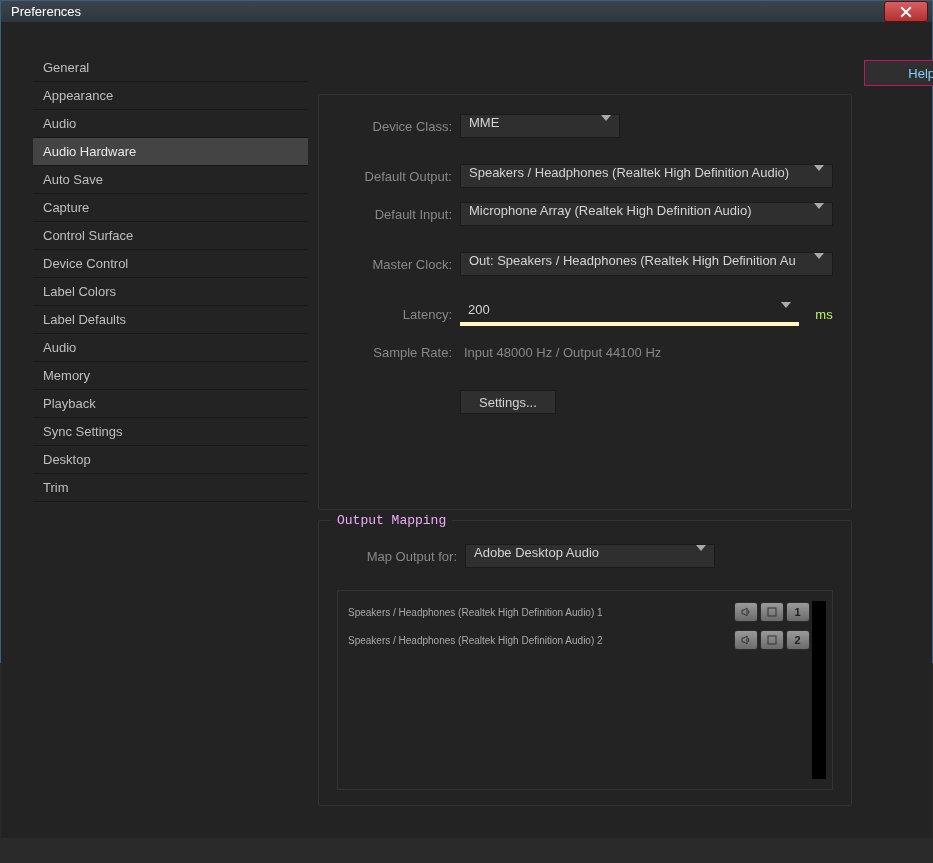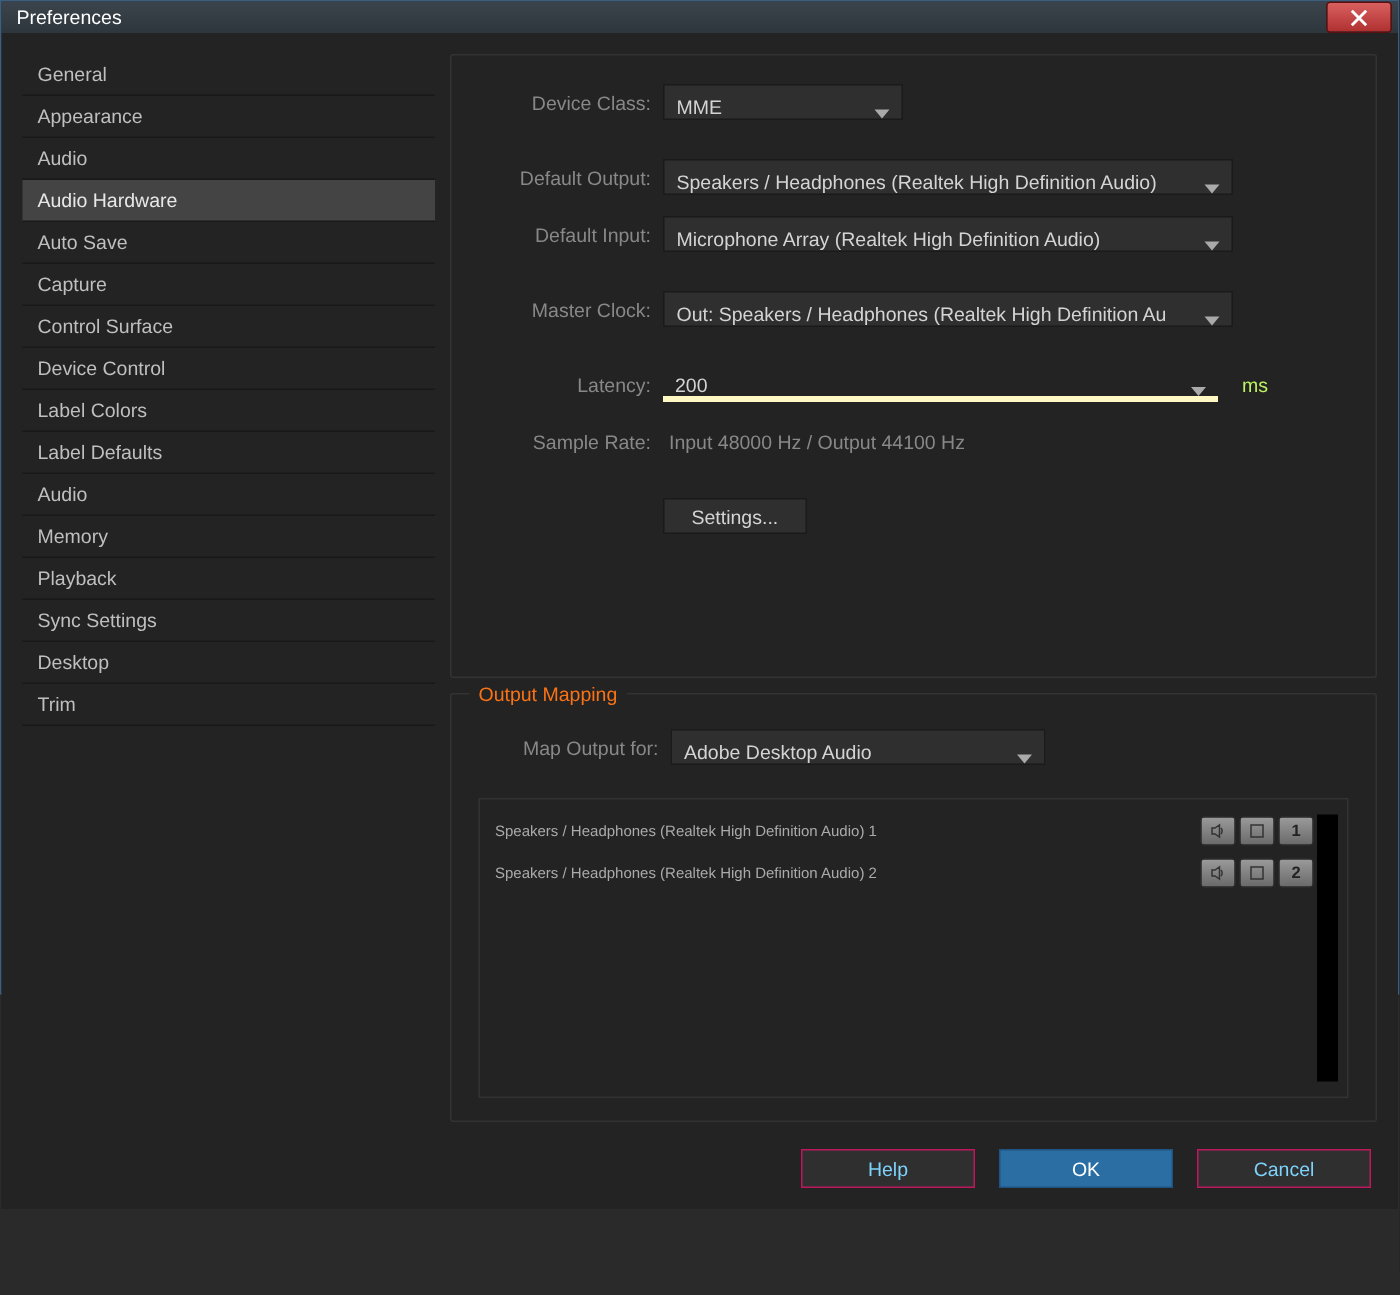--- a/index.html
+++ b/index.html
@@ -2,31 +2,31 @@
 <html><head>
   <meta charset="utf-8">
   <style>
     * { box-sizing: border-box; margin: 0; padding: 0; font-family: "Segoe UI", Arial, sans-serif; }
     body { background: #2a2a2a; width: 933px; height: 863px; overflow: hidden; }
     .window { width: 933px; height: 663px; display: flex; flex-direction: column; border:1px solid #3a5f7f;}
     .titlebar { height: 30px; background: linear-gradient(#3b444c,#2e363d); display:flex; align-items:center; justify-content:space-between; padding:0 4px 0 10px; color:#fff; font-size:13px;}
     .title-left { display:flex; align-items:center; gap:6px;}
     .close-btn { width:44px; height:21px; background:linear-gradient(#d96060,#b03030); border:1px solid #5a1010; border-radius:3px; display:flex; align-items:center; justify-content:center; color:#fff; font-weight:bold; font-size:12px; cursor:pointer;}
     .close-btn svg { width:12px; height:12px; }
-    .content { flex:1; background:#232323; padding:14px; display:flex; flex-direction:column; gap:12px;}
+    .content { flex:1; background:#232323; padding:32px; display:flex; gap:12px;}
     .main-row { flex:1; display:flex; gap:10px; min-height:0;}
     .sidebar { width:275px; background:#232323; display:flex; flex-direction:column;}
     .sidebar-item { height:28px; line-height:28px; padding:0 10px; color:#bfbfbf; font-size:13px; cursor:pointer; border-bottom:1px solid #181818;}
     .sidebar-item.selected { background:#444444; color:#e8e8e8;}
-    .panel { flex:1; display:flex; flex-direction:column; gap:10px; min-height:0;}
+    .panel { flex:1; display:flex; flex-direction:column; gap:10px; min-height:0;margin-top:40px;}
     .group { border:1px solid #333; border-radius:2px; padding:15px 18px; position:relative;}
-    .group-title { position:absolute; top:-8px; left:12px; background:#232323; padding:0 6px; color:#f97316; font-size:13px;}
+    .group-title { position:absolute; top:-8px; left:12px; background:#232323; padding:0 6px; color:#f0abfc; font-size:13px;font-family:Liberation Mono, monospace;}
     .grid-row { display:flex; align-items:center; height:32px; gap:8px; margin-bottom:6px;}
     .label { width:115px; text-align:right; color:#888888; font-size:13px;}
-    .dropdown { display:flex; align-items:flex-end; justify-content:space-between; background:#2f2f2f; border:1px solid #1a1a1a; height:24px; padding:0 8px; color:#d4d4d4; font-size:13px; cursor:pointer; min-width:100px; position:relative;}
+    .dropdown { display:flex; align-items:flex-start; justify-content:space-between; background:#2f2f2f; border:1px solid #1a1a1a; height:24px; padding:0 8px; color:#d4d4d4; font-size:13px; cursor:pointer; min-width:100px; position:relative;gap:10px;}
     .dropdown .arrow { width:0; height:0; border-left:5px solid transparent; border-right:5px solid transparent; border-top:6px solid #aaa; margin-left:8px; flex-shrink:0;}
     .dropdown.underline { border:none; border-bottom:4px solid #fef9c3; background:transparent;}
     .static-val { color:#888888; font-size:13px; padding-left:4px;}
     .btn { background:#2f2f2f; border:1px solid #1a1a1a; color:#d4d4d4; font-size:13px; height:24px; padding:0 18px; display:inline-flex; align-items:center; cursor:pointer;}
     .mapping-list { border:1px solid #333; height:200px; display:flex; padding:10px 6px 10px 10px; gap:2px;}
     .mapping-rows { flex:1; display:flex; flex-direction:column; gap:6px;}
     .map-row { display:flex; align-items:center; justify-content:space-between; height:22px;}
     .map-text { color:#aaaaaa; font-size:10px;}
     .map-btns { display:flex; gap:2px;}
     .tiny-btn { width:24px; height:20px; background:linear-gradient(#9a9a9a,#6a6a6a); border:1px solid #2a2a2a; border-radius:3px; display:flex; align-items:center; justify-content:center; color:#222; font-size:11px; font-weight:bold; cursor:pointer;}

